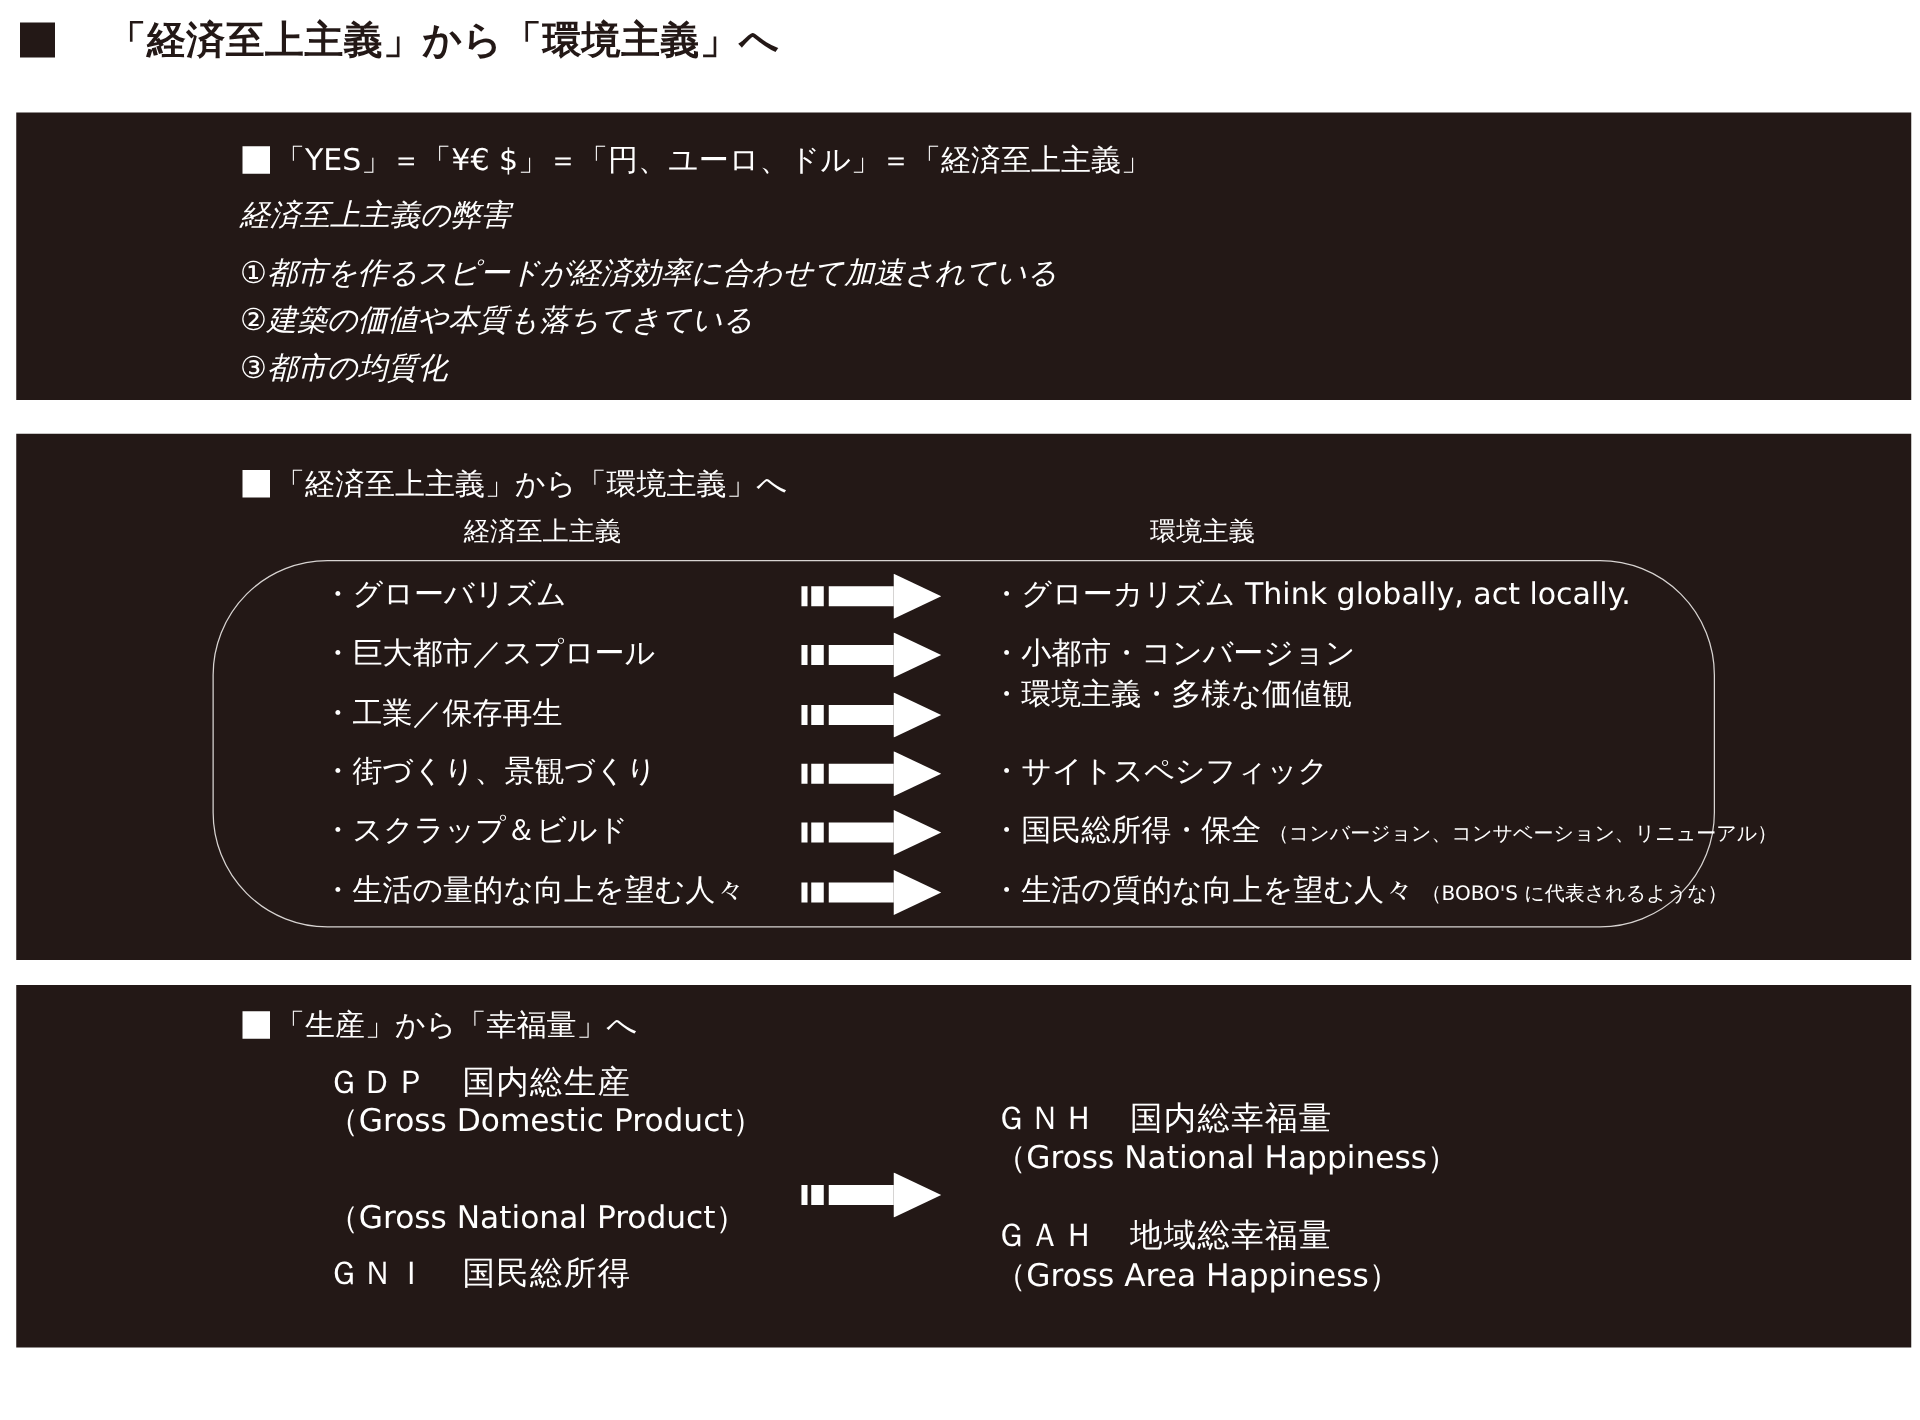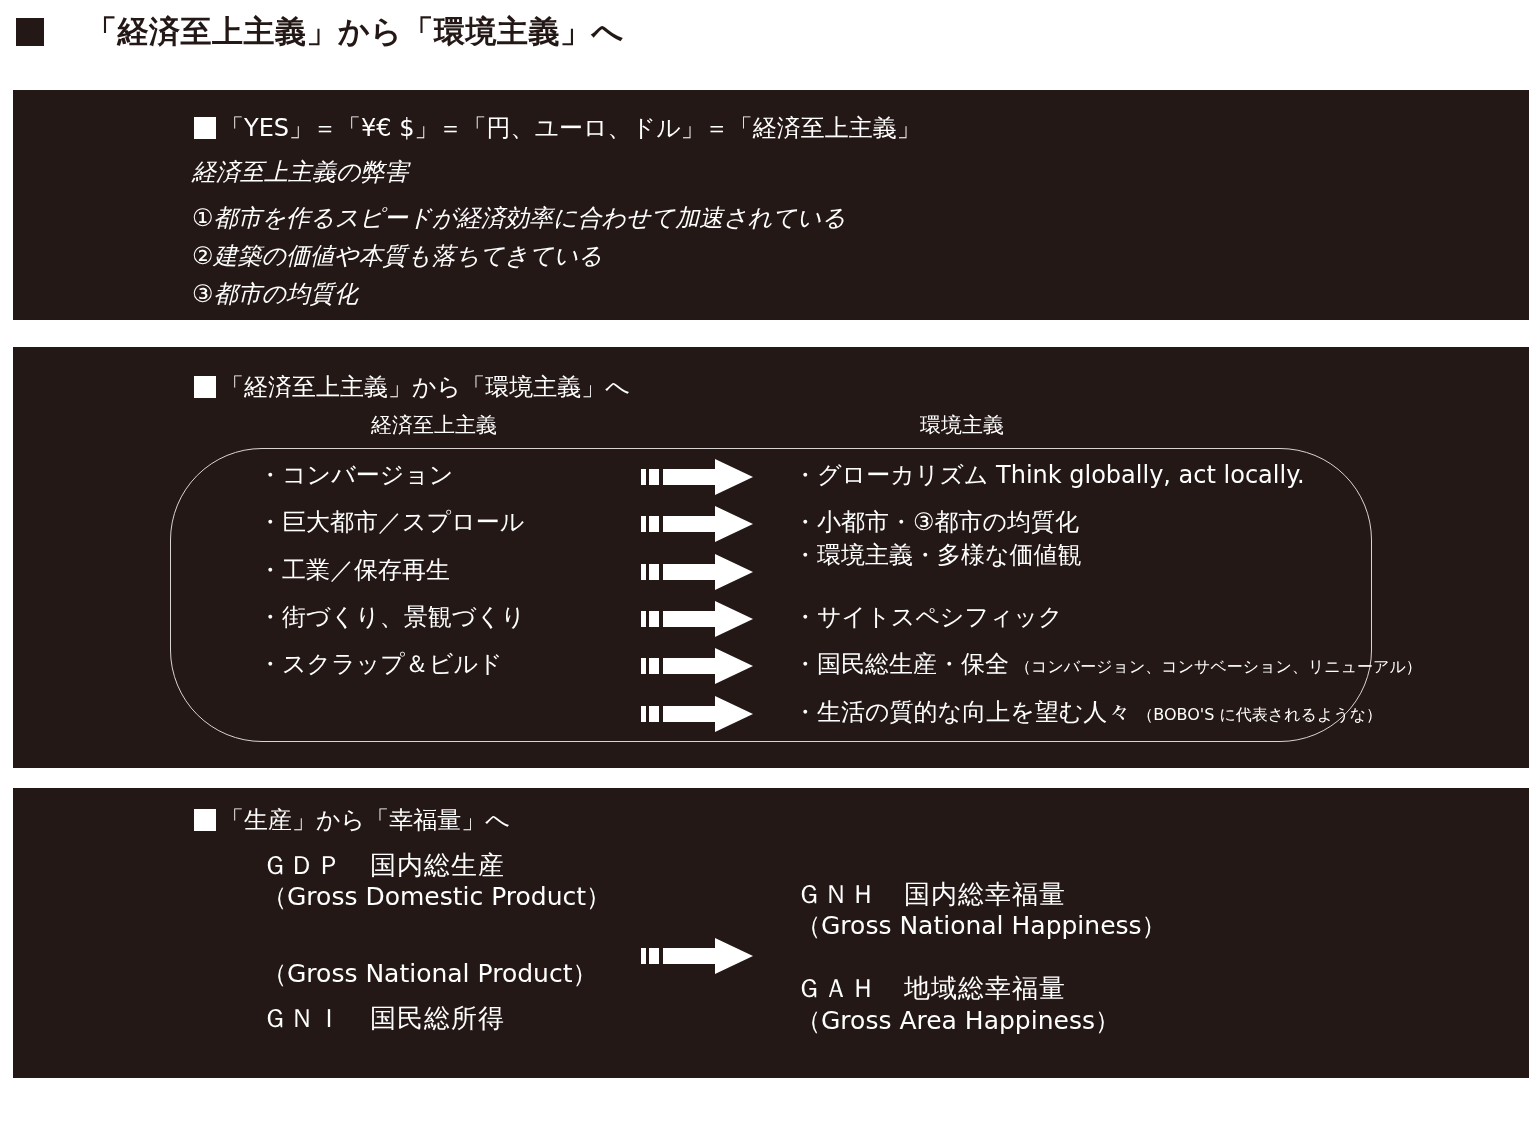--- a/index.html
+++ b/index.html
@@ -60,37 +60,37 @@
 <div class="panel" id="panel2">
   <div class="heading" style="top:24px;">
     <span class="wsq"></span>
     <span>「経済至上主義」から「環境主義」へ</span>
   </div>
   <div class="col-label" style="left:358px; top:64px;">経済至上主義</div>
   <div class="col-label" style="left:907px; top:64px;">環境主義</div>
 
   <div class="rounded-box"></div>
 
-  <div class="row-left" style="top:112px;">・コンバージョン</div>
+  <div class="row-left" style="top:112px;">・グローバリズム</div>
   <svg class="arrow" style="top:112px;" viewBox="0 0 112 36">
       <rect x="0" y="10" width="5" height="16" fill="#fff"></rect>
       <rect x="8" y="10" width="10" height="16" fill="#fff"></rect>
       <rect x="22" y="10" width="52" height="16" fill="#fff"></rect>
       <polygon points="74,0 112,18 74,36" fill="#fff"></polygon>
     </svg>
   <div class="row-right" style="top:112px;"><span>・グローカリズム Think globally, act locally.</span><span class="note"></span></div>
 
   <div class="row-left" style="top:159px;">・巨大都市／スプロール</div>
   <svg class="arrow" style="top:159px;" viewBox="0 0 112 36">
       <rect x="0" y="10" width="5" height="16" fill="#fff"></rect>
       <rect x="8" y="10" width="10" height="16" fill="#fff"></rect>
       <rect x="22" y="10" width="52" height="16" fill="#fff"></rect>
       <polygon points="74,0 112,18 74,36" fill="#fff"></polygon>
     </svg>
-  <div class="row-right" style="top:159px;"><span>・小都市・③都市の均質化</span><span class="note"></span></div>
+  <div class="row-right" style="top:159px;"><span>・小都市・コンバージョン</span><span class="note"></span></div>
 
   <div class="row-left" style="top:207px;">・工業／保存再生</div>
   <svg class="arrow" style="top:207px;" viewBox="0 0 112 36">
       <rect x="0" y="10" width="5" height="16" fill="#fff"></rect>
       <rect x="8" y="10" width="10" height="16" fill="#fff"></rect>
       <rect x="22" y="10" width="52" height="16" fill="#fff"></rect>
       <polygon points="74,0 112,18 74,36" fill="#fff"></polygon>
     </svg>
   <div class="row-right" style="top:192px;"><span>・環境主義・多様な価値観</span><span class="note"></span></div>
 
@@ -103,22 +103,23 @@
     </svg>
   <div class="row-right" style="top:254px;"><span>・サイトスペシフィック</span><span class="note"></span></div>
 
   <div class="row-left" style="top:301px;">・スクラップ＆ビルド</div>
   <svg class="arrow" style="top:301px;" viewBox="0 0 112 36">
       <rect x="0" y="10" width="5" height="16" fill="#fff"></rect>
       <rect x="8" y="10" width="10" height="16" fill="#fff"></rect>
       <rect x="22" y="10" width="52" height="16" fill="#fff"></rect>
       <polygon points="74,0 112,18 74,36" fill="#fff"></polygon>
     </svg>
-  <div class="row-right" style="top:301px;"><span>・国民総生産・保全</span><span class="note">（コンバージョン、コンサベーション、リニューアル）</span></div>
+  <div class="row-right" style="top:301px;"><span>・国民総所得・保全</span><span class="note">（コンバージョン、コンサベーション、リニューアル）</span></div>
 
+  <div class="row-left" style="top:349px;">・生活の量的な向上を望む人々</div>
   <svg class="arrow" style="top:349px;" viewBox="0 0 112 36">
       <rect x="0" y="10" width="5" height="16" fill="#fff"></rect>
       <rect x="8" y="10" width="10" height="16" fill="#fff"></rect>
       <rect x="22" y="10" width="52" height="16" fill="#fff"></rect>
       <polygon points="74,0 112,18 74,36" fill="#fff"></polygon>
     </svg>
   <div class="row-right" style="top:349px;"><span>・生活の質的な向上を望む人々</span><span class="note">（BOBO'S に代表されるような）</span></div>
 </div>
 
 <div class="panel" id="panel3">

